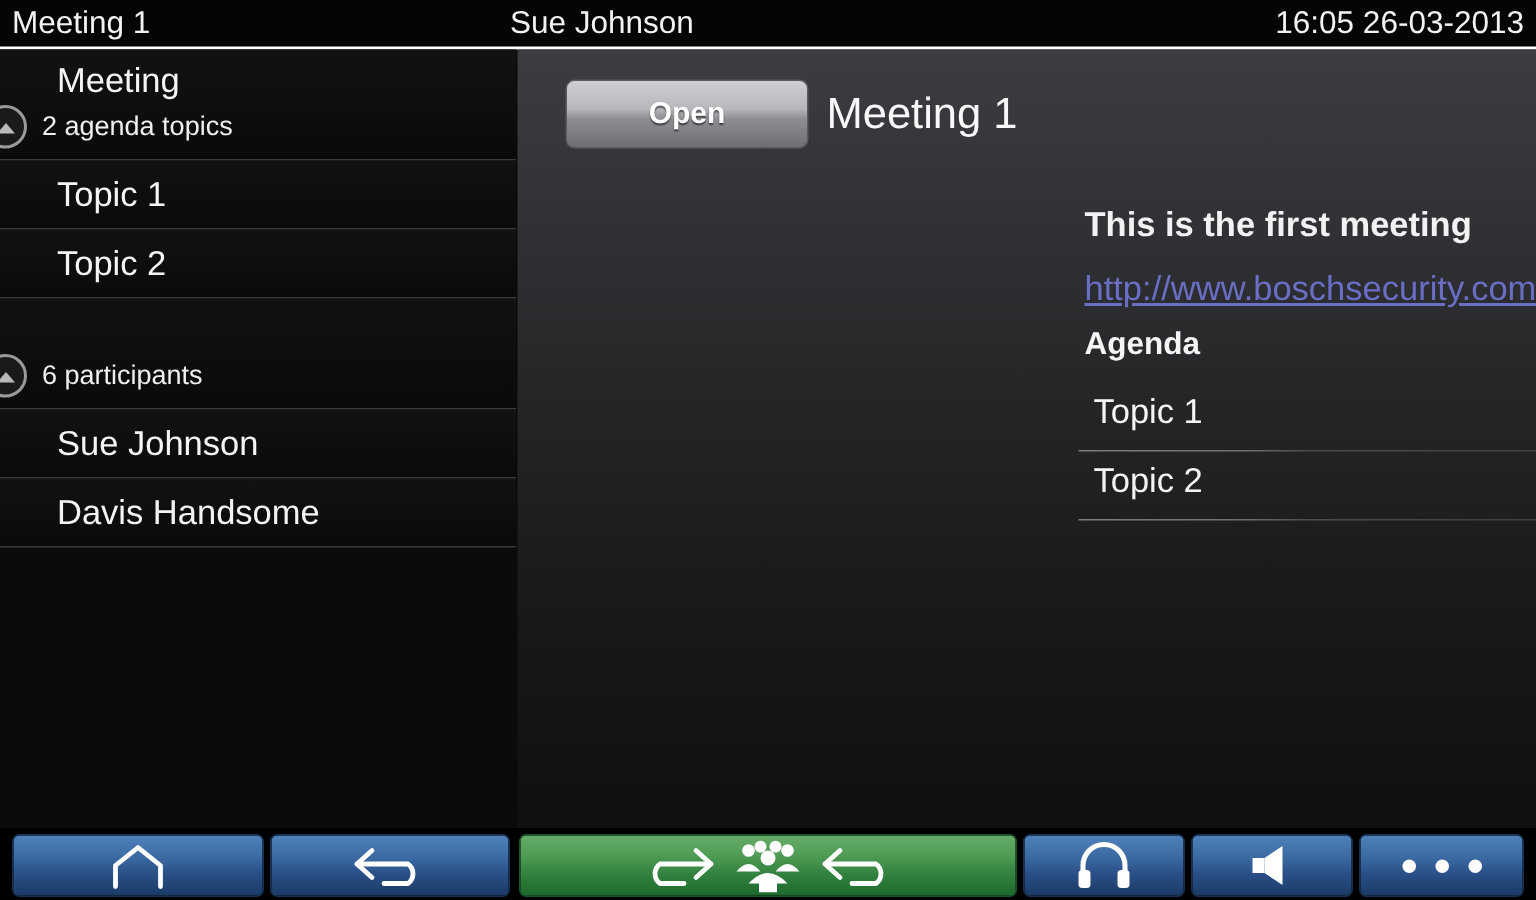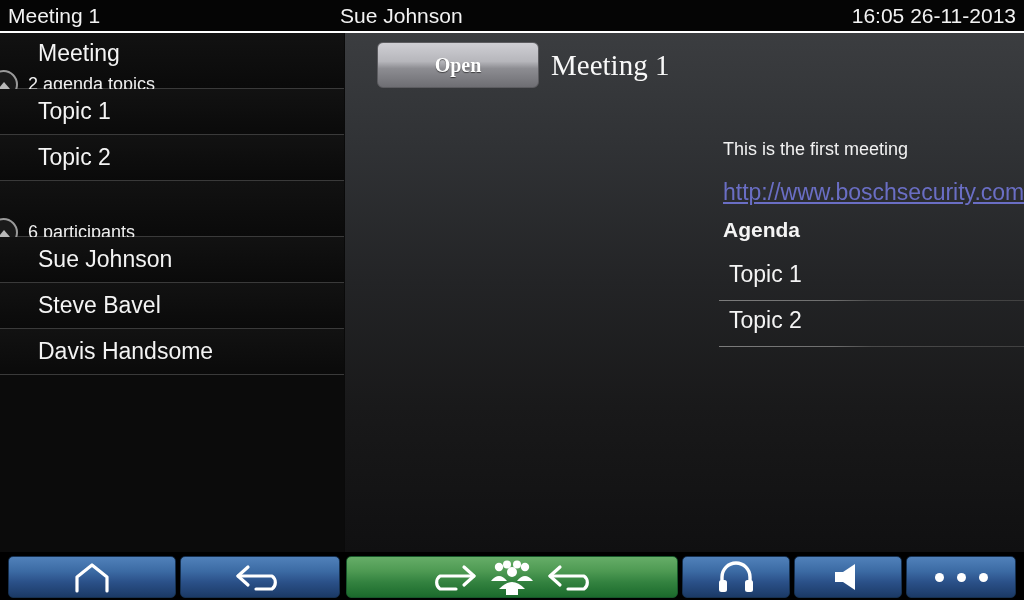--- a/index.html
+++ b/index.html
@@ -62,21 +62,21 @@
     background: #0b0b0b;
     overflow: hidden;
   }
   .side-row {
     position: relative;
     box-sizing: border-box;
     border-bottom: 1px solid #3a3a3a;
     background: linear-gradient(to bottom, #121212 0%, #0a0a0a 100%);
   }
   .side-row.header {
-    height: 56px;
+    height: 74px;
     padding: 6px 0 0 0;
   }
   .side-row.item {
     height: 46px;
   }
   .side-row .label {
     position: absolute;
     left: 38px;
     font-size: 23px;
     line-height: 28px;
@@ -124,25 +124,24 @@
   #content {
     position: absolute;
     left: 345px; top: 0;
     width: 679px;
     height: 519px;
     background: linear-gradient(to bottom, #3b3d40 0%, #303235 22%, #232426 48%, #19191a 72%, #101011 100%);
     overflow: hidden;
   }
   #head-row {
     position: absolute;
-    left: 32px; top: 9px;
+    left: 32px; top: 20px;
     height: 46px;
     display: flex;
     align-items: center;
-    font-family: Liberation Serif, serif;
   }
   #open-button {
     width: 162px;
     height: 46px;
     border-radius: 6px;
     border: 1px solid #5c5c60;
     background: linear-gradient(to bottom, #cfcfd4 0%, #b6b6bb 42%, #8d8d92 58%, #6e6e73 100%);
     color: #ffffff;
     font-size: 20px;
     font-weight: bold;
@@ -155,24 +154,25 @@
   #meeting-title {
     margin-left: 12px;
     font-size: 29px;
     line-height: 34px;
     color: #f8f8f8;
     white-space: nowrap;
   }
   #meeting-desc {
     position: absolute;
     left: 378px; top: 102px;
-    font-size: 18px;
+    font-size: 23px;
     line-height: 28px;
     color: #f2f2f2;
     white-space: nowrap;
+    font-weight: bold;
   }
   #meeting-link {
     position: absolute;
     left: 378px; top: 145px;
     font-size: 23px;
     line-height: 28px;
     color: #6a6ec4;
     text-decoration: underline;
     white-space: nowrap;
     cursor: pointer;
@@ -250,21 +250,21 @@
   }
 </style>
 </head>
 <body>
 
 <div id="screen">
 
   <div id="topbar">
     <div class="tb-text" id="tb-title">Meeting 1</div>
     <div class="tb-text" id="tb-user">Sue Johnson</div>
-    <div class="tb-text" id="tb-clock">16:05 26-11-2013</div>
+    <div class="tb-text" id="tb-clock">16:05 26-03-2013</div>
   </div>
 
   <div id="body">
 
     <div id="sidebar">
 
       <div class="side-row header">
         <div class="collapse-icon">
             <i></i>
           </div>
@@ -282,23 +282,20 @@
 
       <div class="side-row header">
         <div class="collapse-icon">
             <i></i>
           </div>
         <div class="label sub">6 participants</div>
       </div>
 
       <div class="side-row item">
         <div class="label">Sue Johnson</div>
-      </div>
-      <div class="side-row item">
-        <div class="label">Steve Bavel</div>
       </div>
       <div class="side-row item">
         <div class="label">Davis Handsome</div>
       </div>
 
     </div>
 
     <div id="content">
 
       <div id="head-row">

